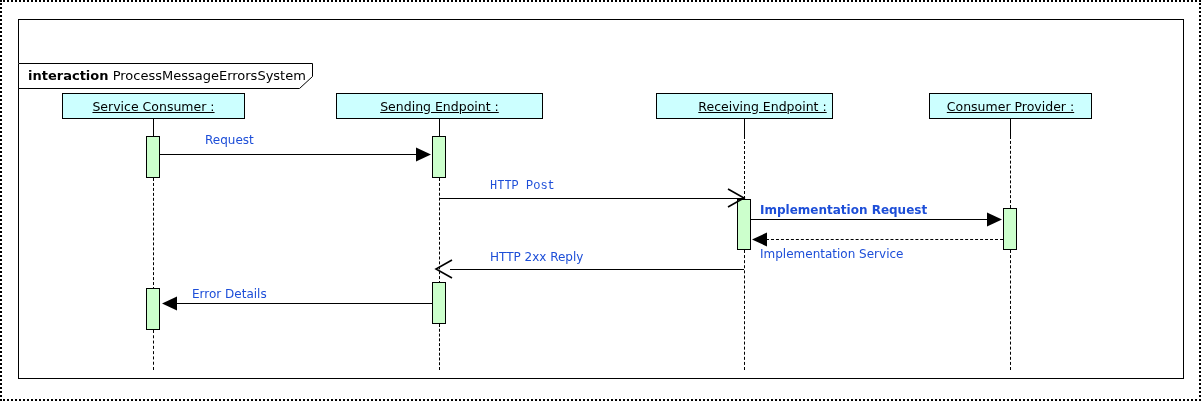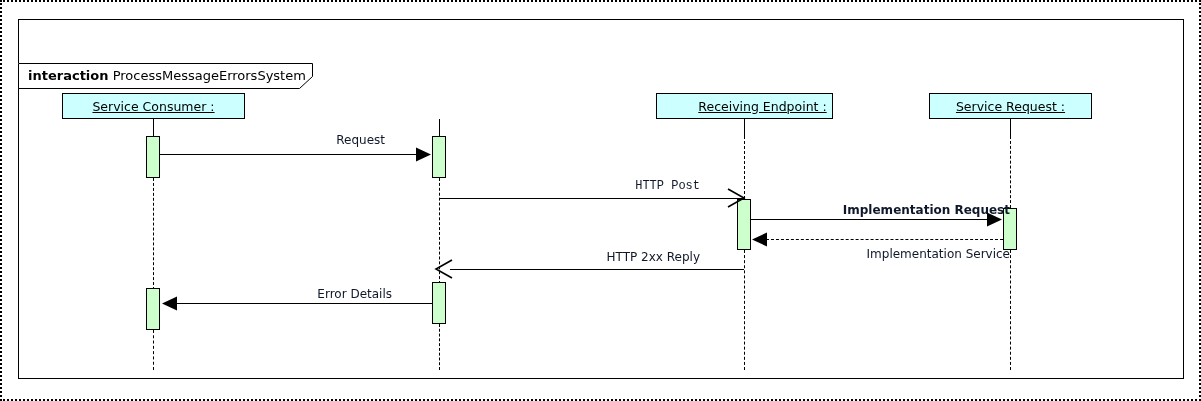--- a/index.html
+++ b/index.html
@@ -109,23 +109,23 @@
     position: absolute;
     height: 0;
     border-top: 1px solid #000000;
   }
   .msg-line.dashed {
     border-top: 1px dashed #000000;
   }
   .msg-label {
     position: absolute;
     font-size: 12px;
-    color: #0f172a;
+    color: #1d4ed8;
     white-space: nowrap;
-    text-align: right;
+    text-align: left;
   }
   .arrow-svg {
     position: absolute;
     overflow: visible;
   }
 </style>
 </head>
 <body>
 
 <div id="canvas">
@@ -146,36 +146,39 @@
 
   <div class="lifeline-head" style="left:62px; top:93px; width:183px;">
     <span class="lifeline-head-label">Service Consumer  :</span>
   </div>
   <div class="lifeline-stem-solid" style="left:153px; top:119px; height:19px;"></div>
   <div class="activation" style="left:146px; top:136px; height:42px;"></div>
   <div class="lifeline-stem" style="left:153px; top:178px; height:112px;"></div>
   <div class="activation" style="left:146px; top:288px; height:42px;"></div>
   <div class="lifeline-stem" style="left:153px; top:330px; height:40px;"></div>
 
+  <div class="lifeline-head" style="left:336px; top:93px; width:207px;">
+    <span class="lifeline-head-label">Sending Endpoint  :</span>
+  </div>
   <div class="lifeline-stem-solid" style="left:439px; top:119px; height:19px;"></div>
   <div class="activation" style="left:432px; top:136px; height:42px;"></div>
   <div class="lifeline-stem" style="left:439px; top:178px; height:106px;"></div>
   <div class="activation" style="left:432px; top:282px; height:42px;"></div>
   <div class="lifeline-stem" style="left:439px; top:324px; height:46px;"></div>
 
   <div class="lifeline-head" style="left:656px; top:93px; width:177px;padding-left:36px;">
     <span class="lifeline-head-label">Receiving Endpoint  :</span>
   </div>
   <div class="lifeline-stem-solid" style="left:744px; top:119px; height:19px;"></div>
   <div class="lifeline-stem" style="left:744px; top:136px; height:63px;"></div>
   <div class="activation" style="left:737px; top:199px; height:51px;"></div>
   <div class="lifeline-stem" style="left:744px; top:250px; height:120px;"></div>
 
   <div class="lifeline-head" style="left:929px; top:93px; width:163px;">
-    <span class="lifeline-head-label">Service Request  :</span>
+    <span class="lifeline-head-label">Consumer Provider  :</span>
   </div>
   <div class="lifeline-stem-solid" style="left:1010px; top:119px; height:19px;"></div>
   <div class="lifeline-stem" style="left:1010px; top:136px; height:72px;"></div>
   <div class="activation" style="left:1003px; top:208px; height:42px;"></div>
   <div class="lifeline-stem" style="left:1010px; top:250px; height:120px;"></div>
 
   <div class="msg-label" style="left:205px; top:133px; width:180px;">Request</div>
   <div class="msg-line" style="left:160px; top:154px; width:265px;"></div>
   <svg class="arrow-svg" style="left:416px; top:146px;" width="16" height="17">
     <path d="M 0 1.5 L 15 8.5 L 0 15.5 Z" fill="#000000"></path>

